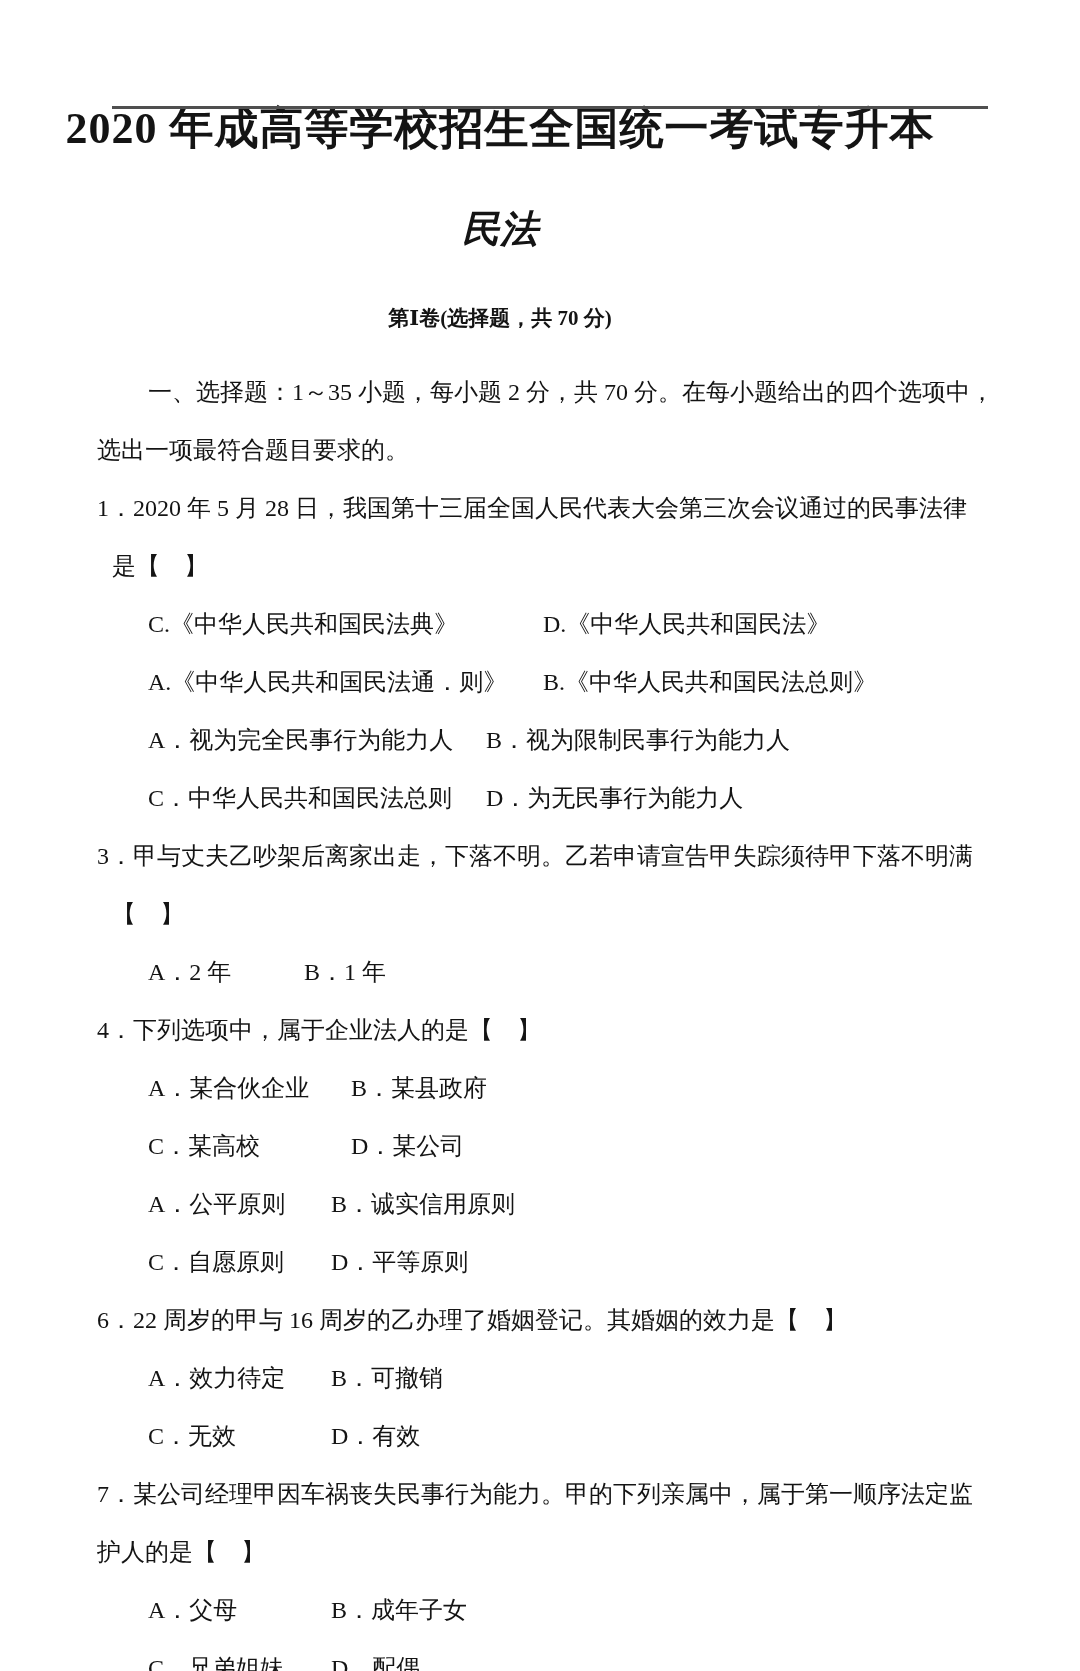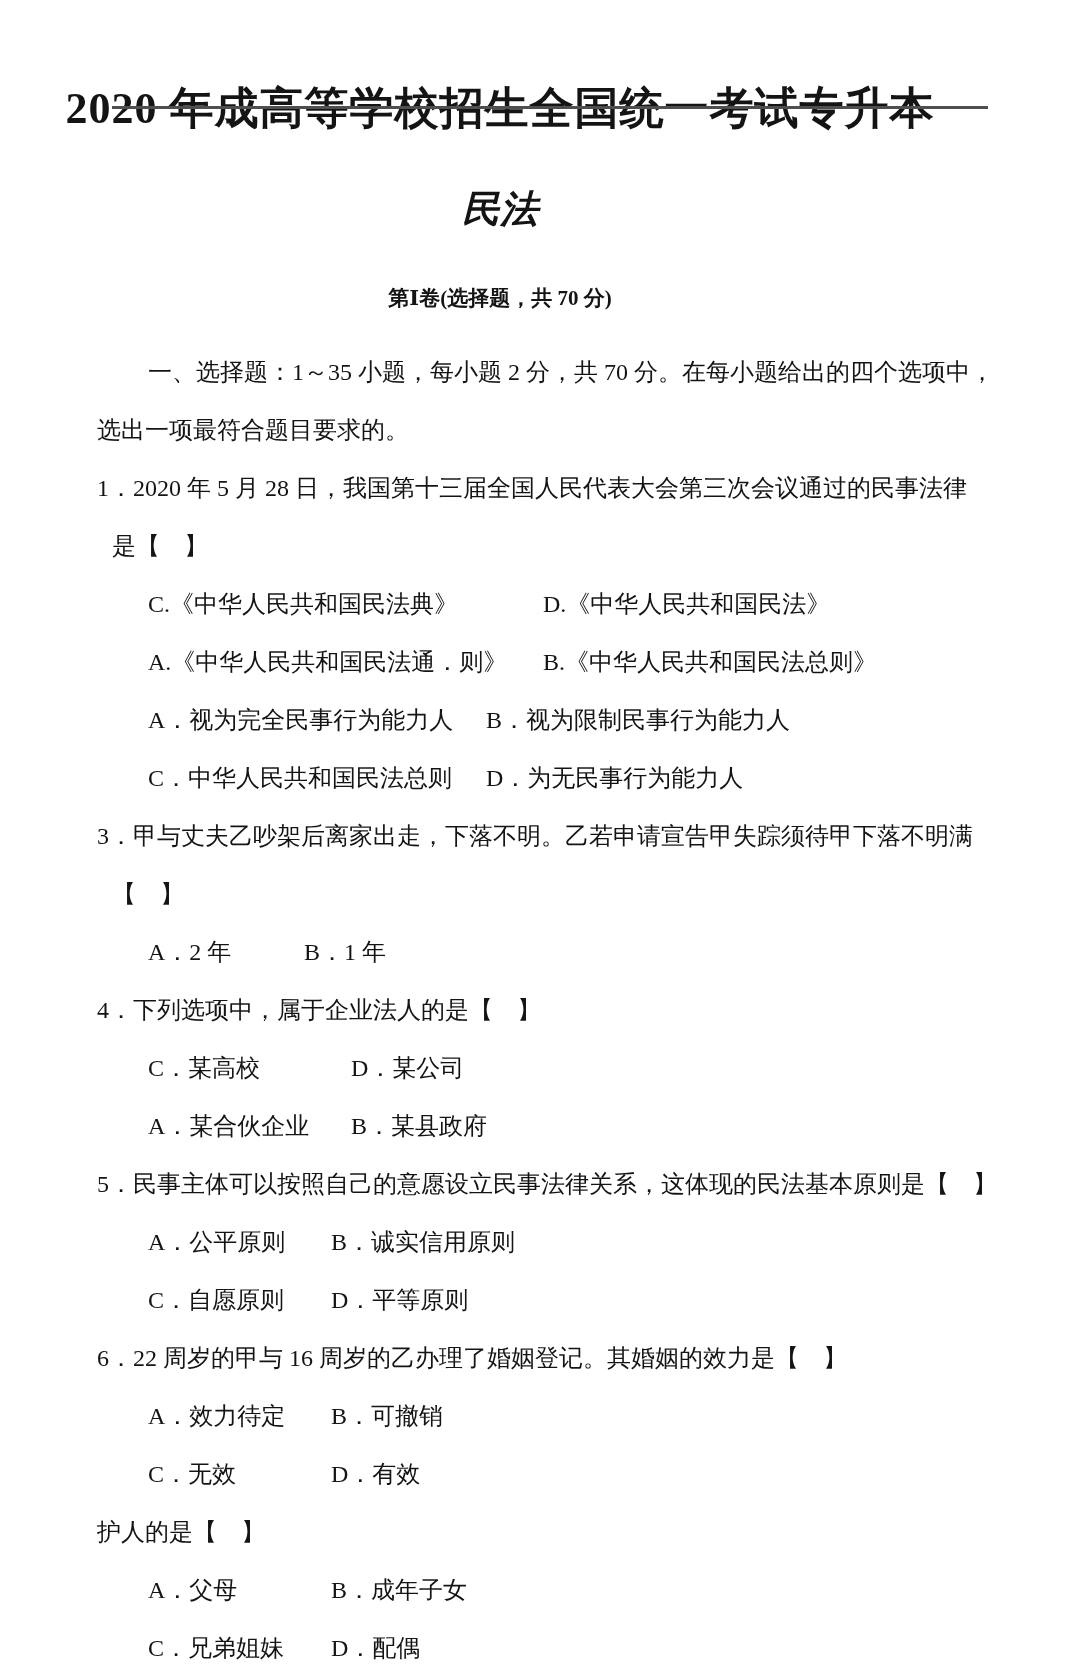--- a/index.html
+++ b/index.html
@@ -20,21 +20,21 @@
     position: absolute;
     left: 112px;
     top: 106px;
     width: 876px;
     height: 0;
     border-top: 3px solid #4f4f4f;
   }
   .headings {
     width: 880px;
     margin-left: 60px;
-    padding-top: 80px;
+    padding-top: 100px;
     text-align: center;
   }
   .exam-title {
     margin: 0;
     font-size: 44px;
     font-weight: bold;
     line-height: 57px;
     letter-spacing: 1px;
     white-space: nowrap;
   }
@@ -118,31 +118,30 @@
       <div class="line cont">【　】</div>
       <div class="line opt-row">
         <span class="opt ow-150">A．2 年</span>
         <span class="opt">B．1 年</span>
       </div>
     </div>
 
     <div>
       <div class="line">4．下列选项中，属于企业法人的是【　】</div>
       <div class="line opt-row">
+        <span class="opt ow-197">A．某合伙企业</span>
+        <span class="opt">B．某县政府</span>
+      </div>
+      <div class="line opt-row">
         <span class="opt ow-197">C．某高校</span>
         <span class="opt">D．某公司</span>
-      </div>
-      <div class="line opt-row">
-        <span class="opt ow-197">A．某合伙企业</span>
-        <span class="opt">B．某县政府</span>
       </div>
     </div>
 
     <div>
-      <div class="line">5．民事主体可以按照自己的意愿设立民事法律关系，这体现的民法基本原则是【　】</div>
       <div class="line opt-row">
         <span class="opt ow-177">A．公平原则</span>
         <span class="opt">B．诚实信用原则</span>
       </div>
       <div class="line opt-row">
         <span class="opt ow-177">C．自愿原则</span>
         <span class="opt">D．平等原则</span>
       </div>
     </div>
 
@@ -152,20 +151,21 @@
         <span class="opt ow-177">A．效力待定</span>
         <span class="opt">B．可撤销</span>
       </div>
       <div class="line opt-row">
         <span class="opt ow-177">C．无效</span>
         <span class="opt">D．有效</span>
       </div>
     </div>
 
     <div>
+      <div class="line">7．某公司经理甲因车祸丧失民事行为能力。甲的下列亲属中，属于第一顺序法定监</div>
       <div class="line cont-0">护人的是【　】</div>
       <div class="line opt-row">
         <span class="opt ow-177">A．父母</span>
         <span class="opt">B．成年子女</span>
       </div>
       <div class="line opt-row">
         <span class="opt ow-177">C．兄弟姐妹</span>
         <span class="opt">D．配偶</span>
       </div>
     </div>

